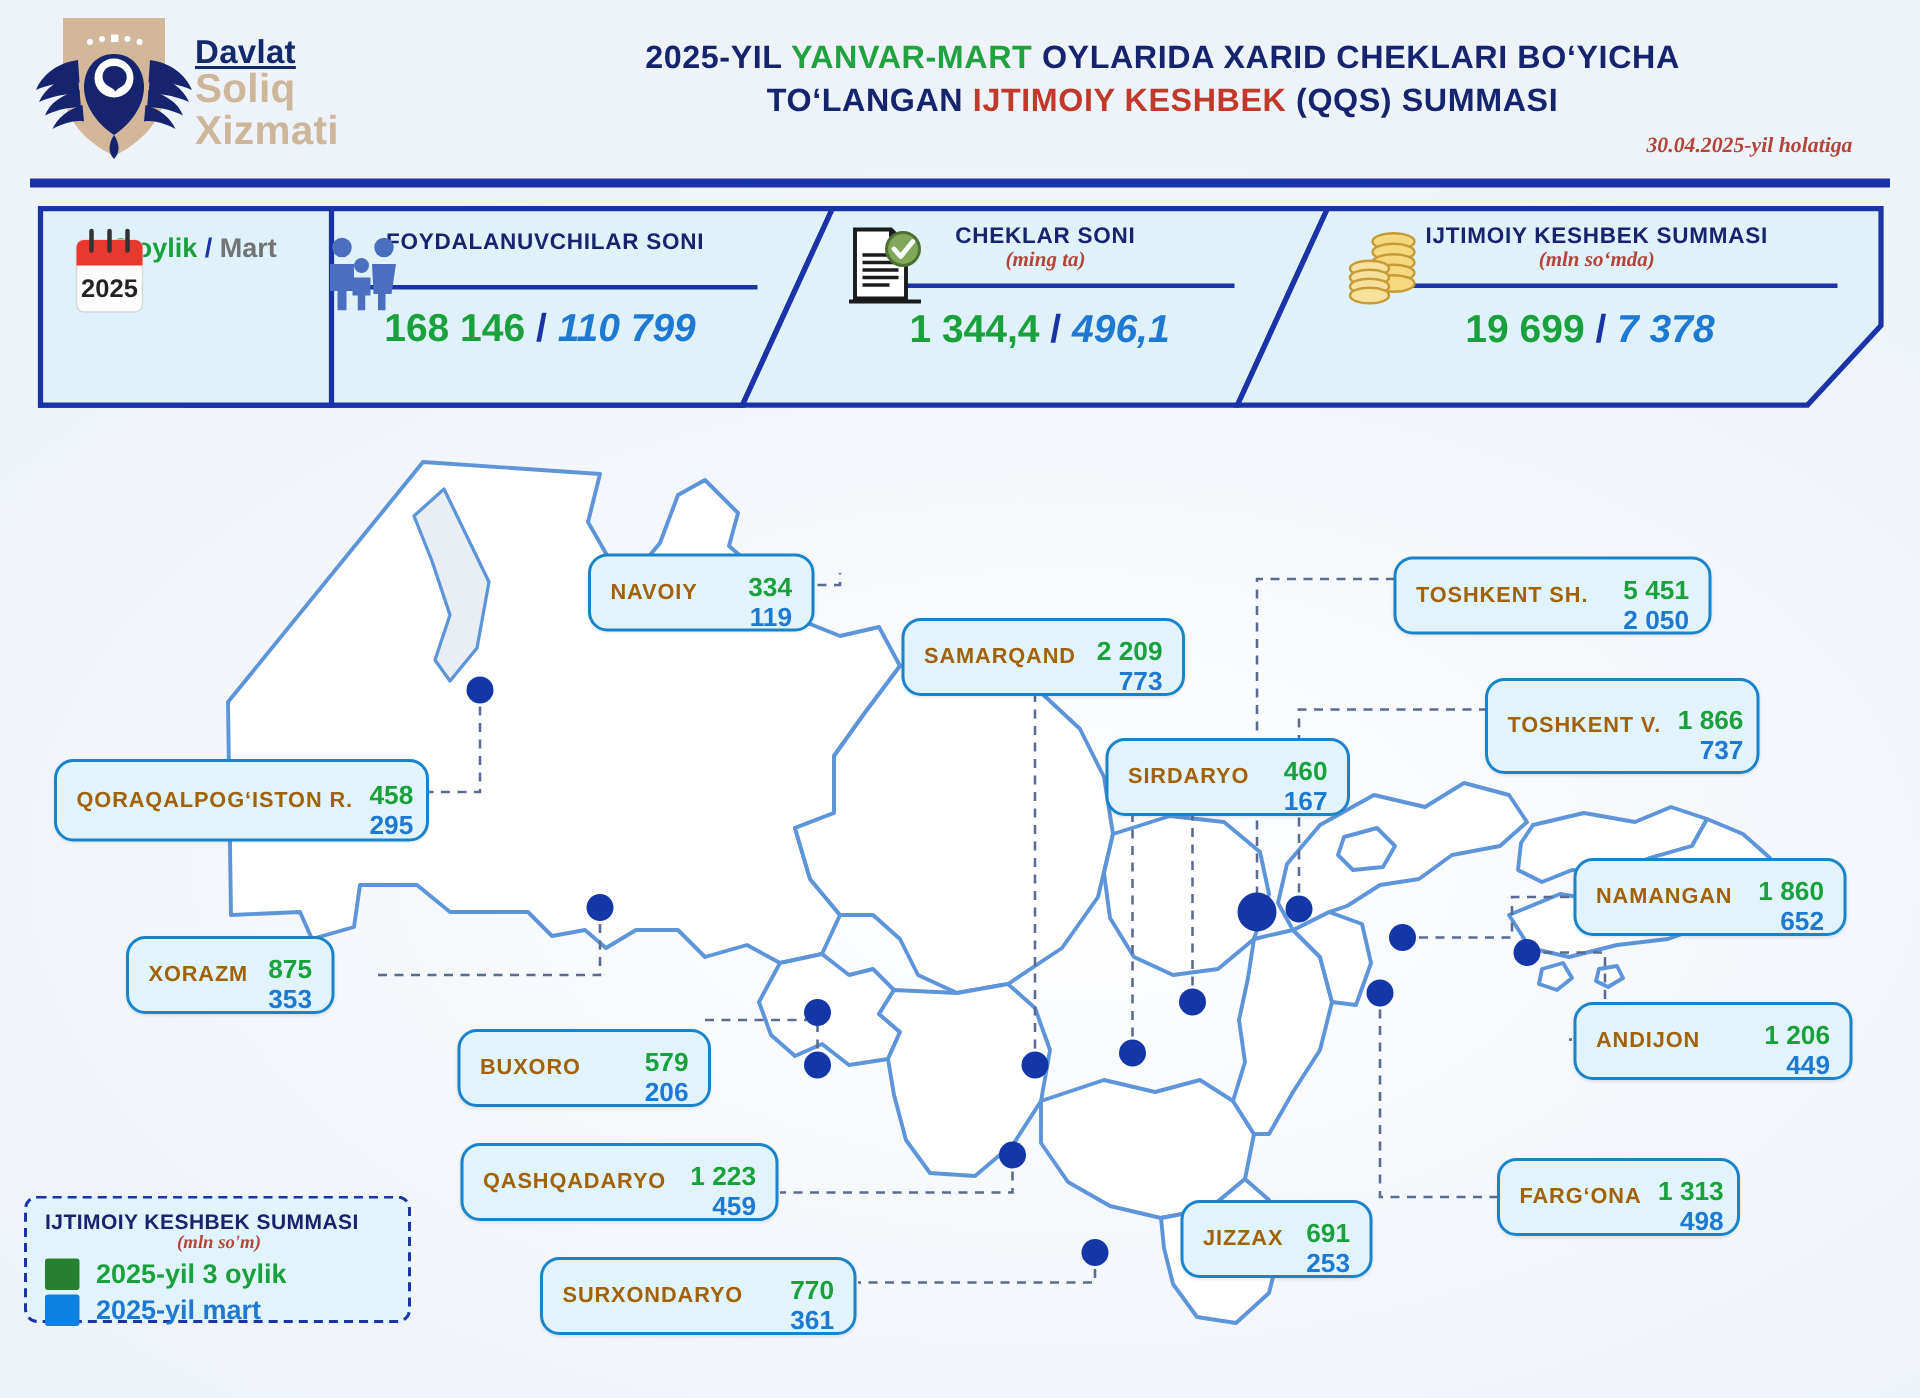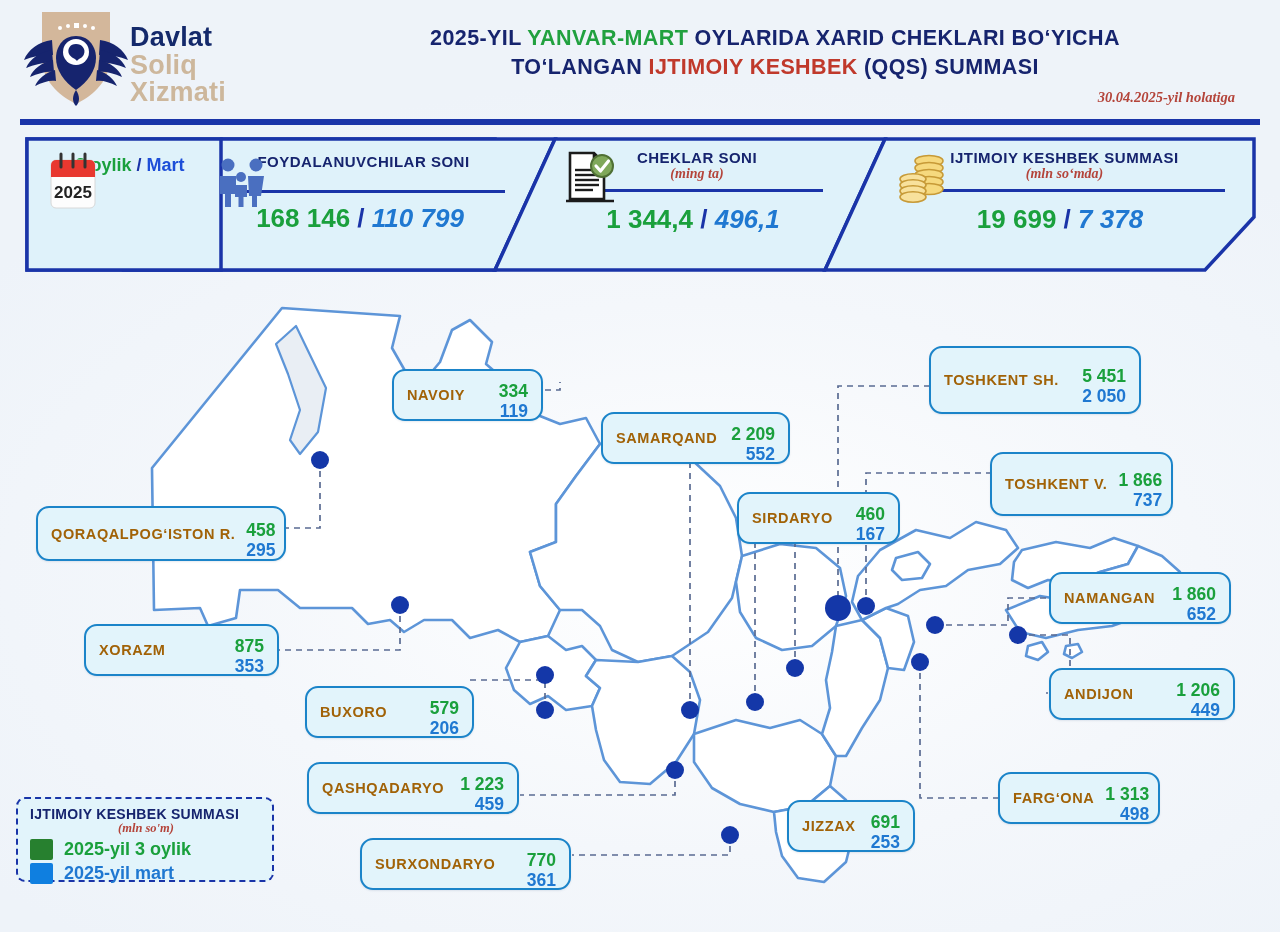--- a/index.html
+++ b/index.html
@@ -9,21 +9,21 @@
     font-family:"Liberation Sans","DejaVu Sans",sans-serif;
     background:
       radial-gradient(ellipse 900px 500px at 55% 62%, #ffffff 0%, #f4f7fb 55%, #eef3f9 100%),
       linear-gradient(180deg,#f7f9fc 0%,#eef3f9 100%);
   }
   
   .header{position:absolute;left:0;top:0;width:1280px;height:118px;}
   .logo{position:absolute;left:22px;top:6px;width:230px;height:104px;}
   .logo svg{position:absolute;left:0;top:0;}
   .logo-words{position:absolute;left:108px;top:18px;line-height:1.02;}
-  .logo-words .w1{font-size:27px;font-weight:bold;color:#14296b;letter-spacing:.2px;}
+  .logo-words .w1{font-size:22px;font-weight:bold;color:#14296b;letter-spacing:.2px;text-decoration:underline;}
   .logo-words .w2,.logo-words .w3{font-size:27px;font-weight:bold;color:#cdb79c;letter-spacing:.2px;}
   .title-wrap{position:absolute;left:300px;top:24px;width:950px;text-align:center;}
   .title-line{font-size:21.5px;font-weight:bold;color:#16246e;letter-spacing:.4px;line-height:1.33;}
   .t-green{color:#21a13f;}
   .t-red{color:#c0392b;}
   .asof{position:absolute;right:45px;top:89px;font-size:14.5px;font-style:italic;color:#b4443a;
         font-family:"Liberation Serif","DejaVu Serif",serif;font-weight:bold;}
   .hrule{position:absolute;left:20px;top:119px;width:1240px;height:6px;background:#1a34a8;}
 
   
@@ -31,21 +31,21 @@
   .kpi-strip svg{position:absolute;left:0;top:0;}
   .kpi-cell{position:absolute;}
   .kpi-title{font-size:15px;font-weight:bold;color:#16246e;letter-spacing:.5px;white-space:nowrap;}
   .kpi-sub{font-size:14px;font-style:italic;color:#b4443a;font-family:"Liberation Serif","DejaVu Serif",serif;font-weight:bold;}
   .kpi-underline{height:3px;background:#1a34a8;margin-top:5px;}
   .kpi-vals{font-size:26px;font-weight:bold;color:#1aa03c;white-space:nowrap;}
   .kpi-vals .sep{color:#1a34a8;font-weight:bold;}
   .kpi-vals .m{color:#1f78d1;font-style:italic;}
   .cal-lbl{font-size:18px;font-weight:bold;color:#1aa03c;white-space:nowrap;}
   .cal-lbl .sl{color:#1a34a8;}
-  .cal-lbl .mt{color:#1d4ed8;text-align:center;}
+  .cal-lbl .mt{color:#737373;text-align:center;}
 
   
   .map-layer{position:absolute;left:0;top:290px;width:1280px;height:600px;}
   .map-layer svg{position:absolute;left:0;top:0;}
 
   
   .callout{position:absolute;background:#e2f4fb;border:2.5px solid #1b84c9;border-radius:13px;
            display:flex;align-items:center;box-sizing:border-box;padding:5px 13px;
            box-shadow:0 1px 2px rgba(20,60,110,.10);}
   .co-name{font-size:14.5px;font-weight:bold;color:#a16207;letter-spacing:.6px;white-space:nowrap;}
@@ -284,21 +284,21 @@
 </div>
 
 <div class="callout" style="left:36px;top:506px;width:250px;height:55px;">
   <span class="co-name">QORAQALPOG‘ISTON R.</span>
   <span class="co-nums">
     <span class="co-q">458</span>
     <span class="co-m">295</span>
   </span>
 </div>
 
-<div class="callout" style="left:84px;top:624px;width:195px;height:52px;">
+<div class="callout" style="left:84px;top:624px;width:139px;height:52px;">
   <span class="co-name">XORAZM</span>
   <span class="co-nums">
     <span class="co-q">875</span>
     <span class="co-m">353</span>
   </span>
 </div>
 
 <div class="callout" style="left:392px;top:369px;width:151px;height:52px;">
   <span class="co-name">NAVOIY</span>
   <span class="co-nums">
@@ -312,21 +312,21 @@
   <span class="co-nums">
     <span class="co-q">579</span>
     <span class="co-m">206</span>
   </span>
 </div>
 
 <div class="callout" style="left:601px;top:412px;width:189px;height:52px;">
   <span class="co-name">SAMARQAND</span>
   <span class="co-nums">
     <span class="co-q">2 209</span>
-    <span class="co-m">552</span>
+    <span class="co-m">773</span>
   </span>
 </div>
 
 <div class="callout" style="left:307px;top:762px;width:212px;height:52px;">
   <span class="co-name">QASHQADARYO</span>
   <span class="co-nums">
     <span class="co-q">1 223</span>
     <span class="co-m">459</span>
   </span>
 </div>
@@ -348,21 +348,21 @@
 </div>
 
 <div class="callout" style="left:737px;top:492px;width:163px;height:52px;">
   <span class="co-name">SIRDARYO</span>
   <span class="co-nums">
     <span class="co-q">460</span>
     <span class="co-m">167</span>
   </span>
 </div>
 
-<div class="callout" style="left:929px;top:346px;width:212px;height:68px;">
+<div class="callout" style="left:929px;top:371px;width:212px;height:52px;">
   <span class="co-name">TOSHKENT SH.</span>
   <span class="co-nums">
     <span class="co-q">5 451</span>
     <span class="co-m">2 050</span>
   </span>
 </div>
 
 <div class="callout" style="left:990px;top:452px;width:183px;height:64px;">
   <span class="co-name">TOSHKENT V.</span>
   <span class="co-nums">

